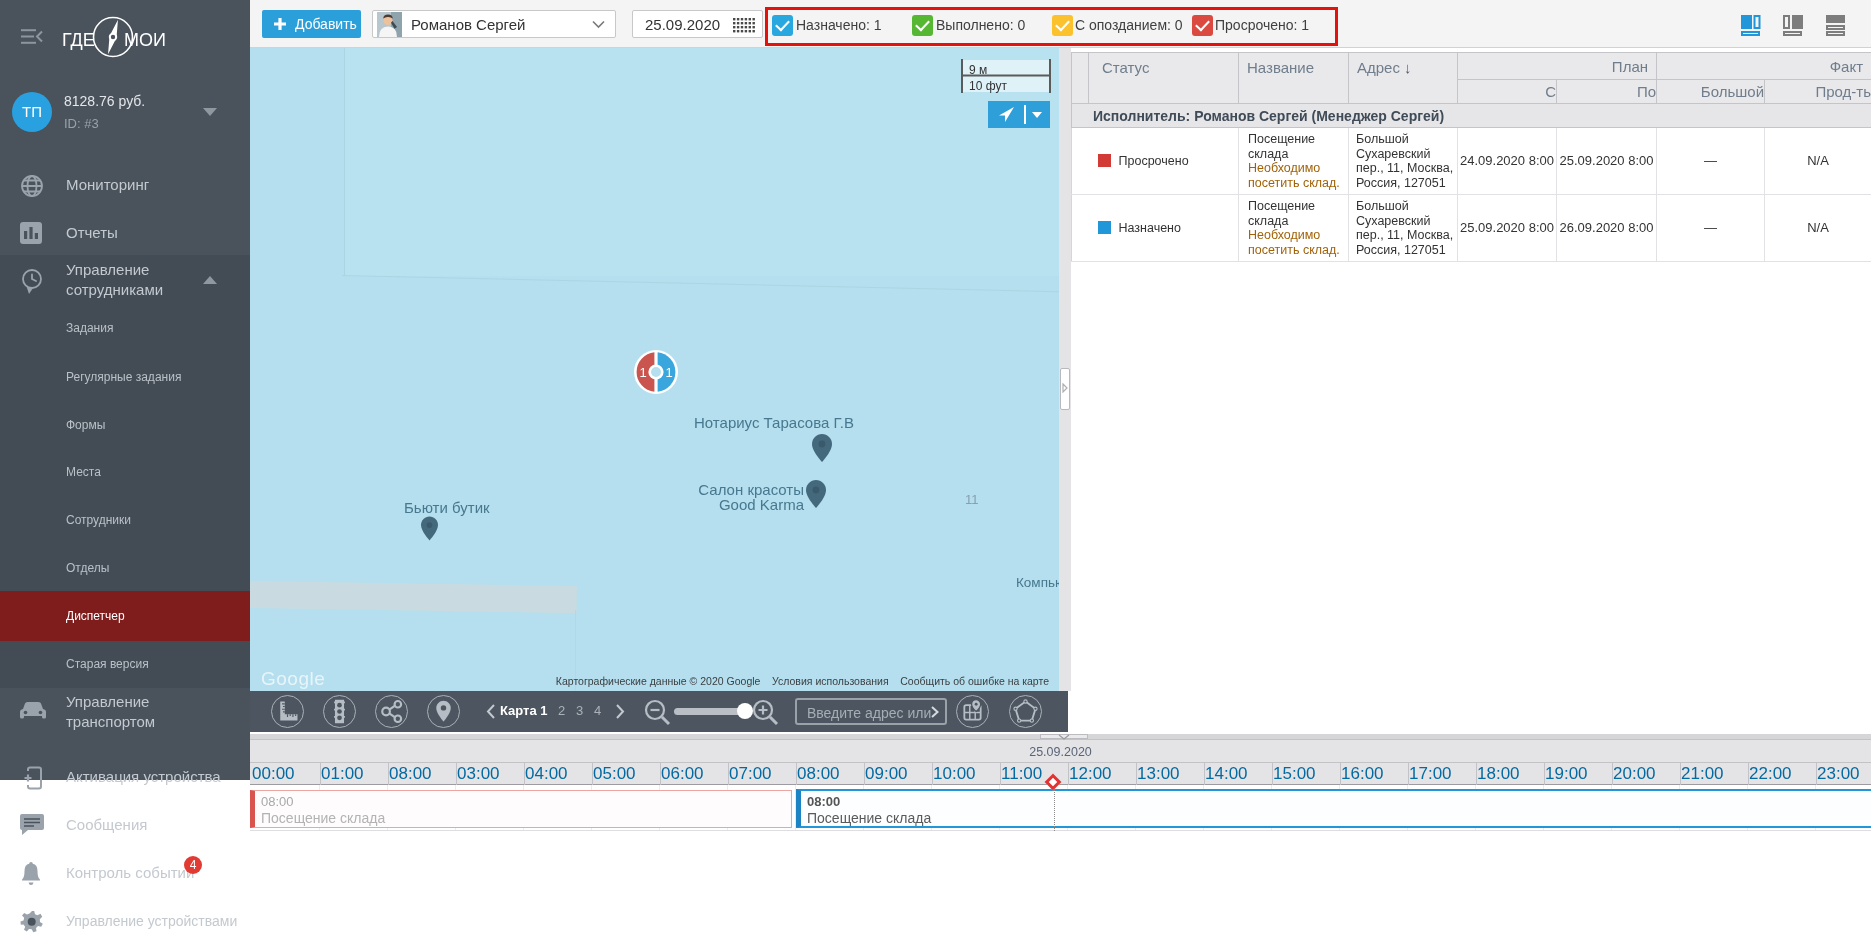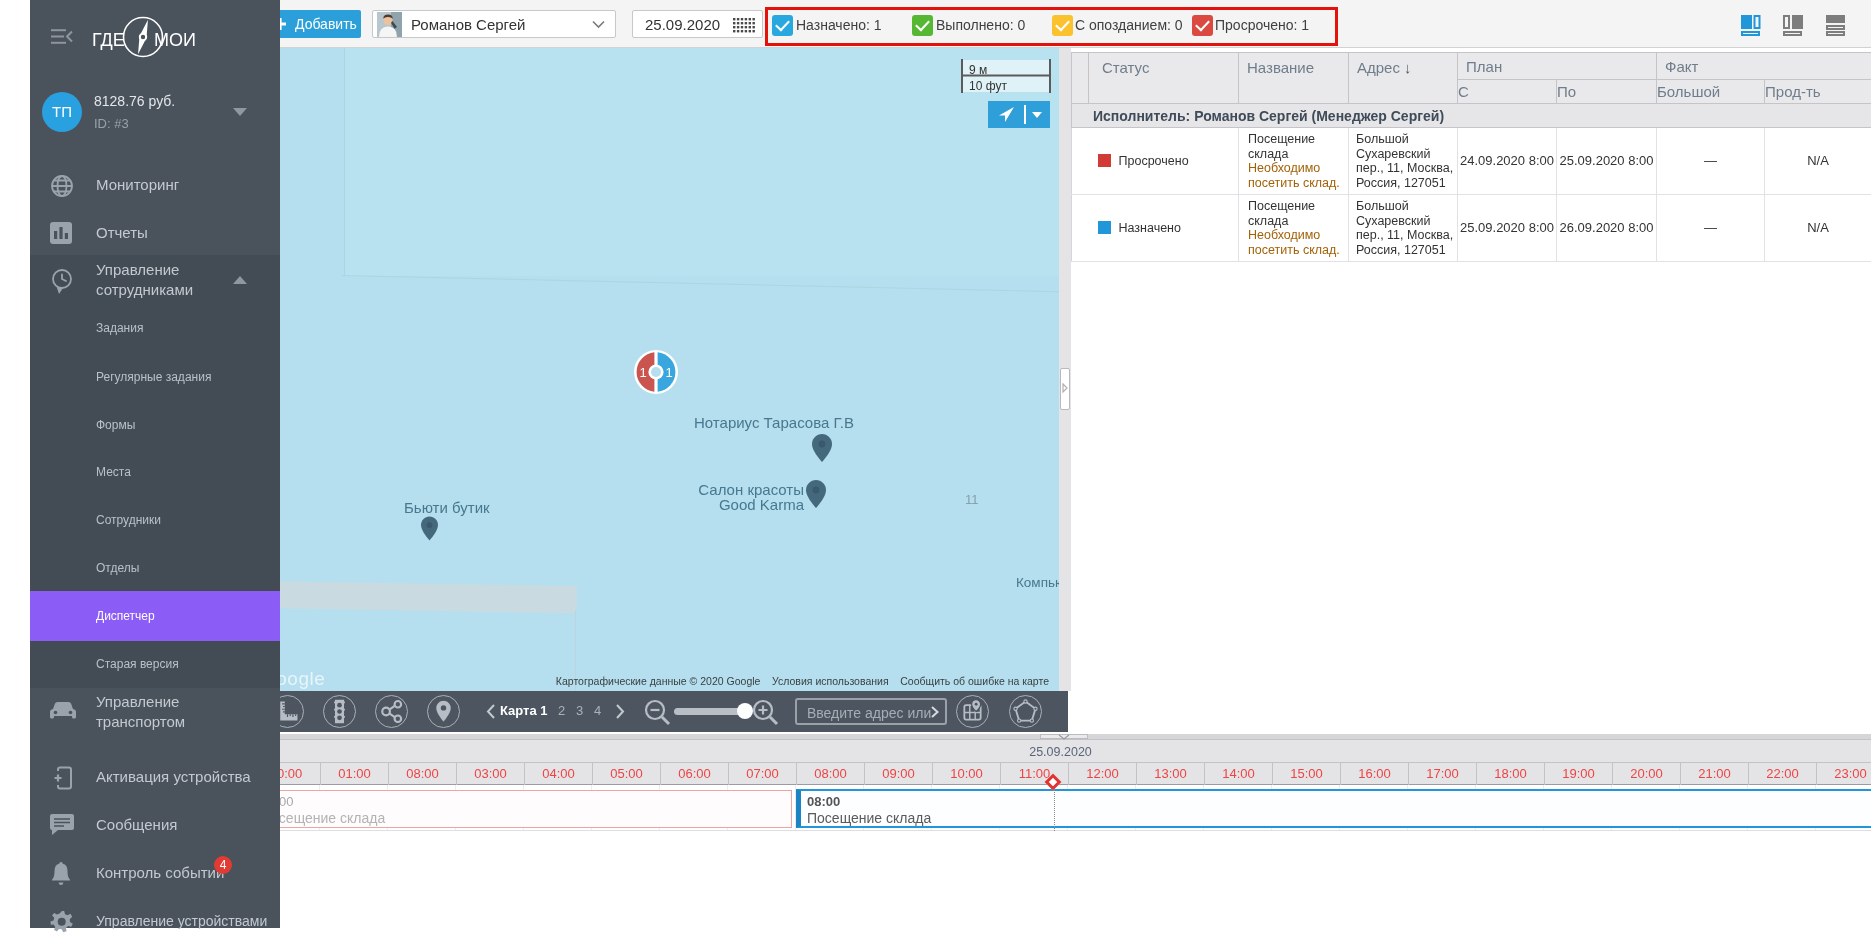--- a/index.html
+++ b/index.html
@@ -1,63 +1,63 @@
 <!DOCTYPE html>
 <html lang="ru"><head>
 <meta charset="utf-8">
 <title>Диспетчер</title>
 <style>
 *{margin:0;padding:0;box-sizing:border-box;}
 html,body{width:1871px;height:939px;overflow:hidden;background:#fff;font-family:"Liberation Sans",sans-serif;}
 #app{position:relative;width:1871px;height:939px;}
 .abs{position:absolute;}
 
-#sidebar{position:absolute;left:0;top:0;width:250px;height:928px;background:#4a525c;z-index:5;margin-left:30px;}
+#sidebar{position:absolute;left:0;top:0;width:250px;height:780px;background:#4a525c;z-index:5;}
 #sidebar .sect{position:absolute;left:0;width:250px;background:#434b55;}
 .mitem{position:absolute;left:0;width:250px;color:#c3c9cf;font-size:15px;}
 .mitem .txt{position:absolute;left:66px;top:50%;transform:translateY(-50%);white-space:pre-line;line-height:20px;}
 .mitem .ico{position:absolute;left:20px;top:50%;transform:translateY(-50%);width:22px;height:22px;}
 .sub{font-size:12px;color:#b9c0c7;}
-.active{background:#8b5cf6;color:#fff;}
+.active{background:#7f1d1d;color:#fff;}
 .caret{position:absolute;right:33px;width:0;height:0;border-left:7px solid transparent;border-right:7px solid transparent;}
 
 #topbar{position:absolute;left:250px;top:0;width:1845px;height:48px;background:#f4f4f4;border-bottom:1px solid #d2d2d2;z-index:4;}
 .btn-add{position:absolute;left:12px;top:10px;width:99px;height:28px;background:#2b9fd9;border-radius:2px;color:#fff;}
 .sel{position:absolute;top:10px;height:28px;background:#fff;border:1px solid #c8c8c8;border-radius:2px;color:#333;font-size:15px;}
 
 #map{position:absolute;left:250px;top:48px;width:809px;height:643px;background:#b5dfee;overflow:hidden;z-index:1;}
 #mapscroll{position:absolute;left:1059px;top:48px;width:12px;height:643px;background:#e4e4e6;z-index:2;}
 #maptoolbar{position:absolute;left:250px;top:691px;width:818px;height:41px;background:#4d5560;z-index:3;}
 .circ{position:absolute;top:4px;width:33px;height:33px;border:1.5px solid #a9b0b8;border-radius:50%;}
 .cb{width:21px;height:21px;border-radius:3px;}
 .cb::after{content:"";position:absolute;left:4px;top:4.5px;width:11px;height:6px;border-left:2.6px solid #fff;border-bottom:2.6px solid #fff;transform:rotate(-47deg);}
 .cblbl{font-size:14px;color:#3f3f3f;white-space:nowrap;}
 .poi-lbl{position:absolute;font-size:15px;color:#47788f;text-align:center;line-height:15px;white-space:nowrap;}
 
 #tablepanel{position:absolute;left:1071px;top:52px;width:800px;font-size:13px;color:#333;z-index:2;}
 #tablepanel table{border-collapse:collapse;width:800px;table-layout:fixed;}
-#tablepanel th{font-weight:normal;font-size:15px;color:#6f7d8c;background:#e9e9eb;border:1px solid #c4c4c9;text-align:left;}
+#tablepanel th{font-weight:normal;font-size:15px;color:#6f7d8c;background:#e9e9eb;border:1px solid #c4c4c9;text-align:right;}
 #tablepanel tr.h1 th{height:27px;padding:0 8px;}
 #tablepanel tr.h2 th{height:24px;}
 #tablepanel th.al{text-align:left;vertical-align:top;padding-top:6px !important;}
 #tablepanel tr.grp td{background:#e6e6e9;border-top:1px solid #c4c4c9;border-bottom:1px solid #c4c4c9;font-weight:bold;font-size:14px;color:#3f4b57;height:24px;padding-left:21px;}
 #tablepanel tr.data td{background:#fff;border-bottom:1px solid #e2e2e6;border-right:1px solid #e2e2e6;vertical-align:middle;text-align:center;height:58px;padding:4px 2px;line-height:14.5px;}
 #tablepanel tr.data td.al{padding:4px 5px 4px 9px;font-size:12.5px;}
 #tablepanel tr.data td.addr{padding:4px 2px 4px 7px;font-size:12.5px;text-align:left;}
 #tablepanel tr.data td.bl{border-right:none;border-left:1px solid #d6d6da;}
 #tablepanel tr.grp td{border-left:1px solid #c4c4c9;}
 #tablepanel tr.data td.al{text-align:left;}
 #tablepanel .sq{display:inline-block;width:13px;height:13px;vertical-align:-2px;margin-right:8px;}
 #tablepanel .dim{color:#a16207;text-align:right;}
 #tablepanel .sorticon{font-size:15px;color:#55606e;}
 
 #splitrow{position:absolute;left:250px;top:734px;width:1621px;height:5px;background:#d6d6d9;z-index:3;}
 #timeline{position:absolute;left:250px;top:739px;width:1621px;height:200px;background:#fff;z-index:2;overflow:hidden;}
 .hourlabels{position:absolute;left:2px;top:24px;width:1640px;height:22px;display:flex;}
-.hourlabels div{width:68px;box-sizing:border-box;text-align:center;font-size:13px;color:#ef4444;line-height:22px;border-left:1px solid #c2c2c7;}
+.hourlabels div{width:68px;box-sizing:border-box;font-size:17px;color:#0369a1;line-height:22px;border-left:1px solid #c2c2c7;}
 .hourlabels div:first-child{border-left:none;}
 </style>
 </head>
 <body>
 <div id="app">
 
   <div id="sidebar">
     <div class="sect" style="top:255px;height:433px;"></div>
     <svg class="abs" style="left:21px;top:28px;" width="22" height="17" viewBox="0 0 22 17" fill="none" stroke="#8e959d" stroke-width="2">
         <path d="M0 2.2 H15"></path>

